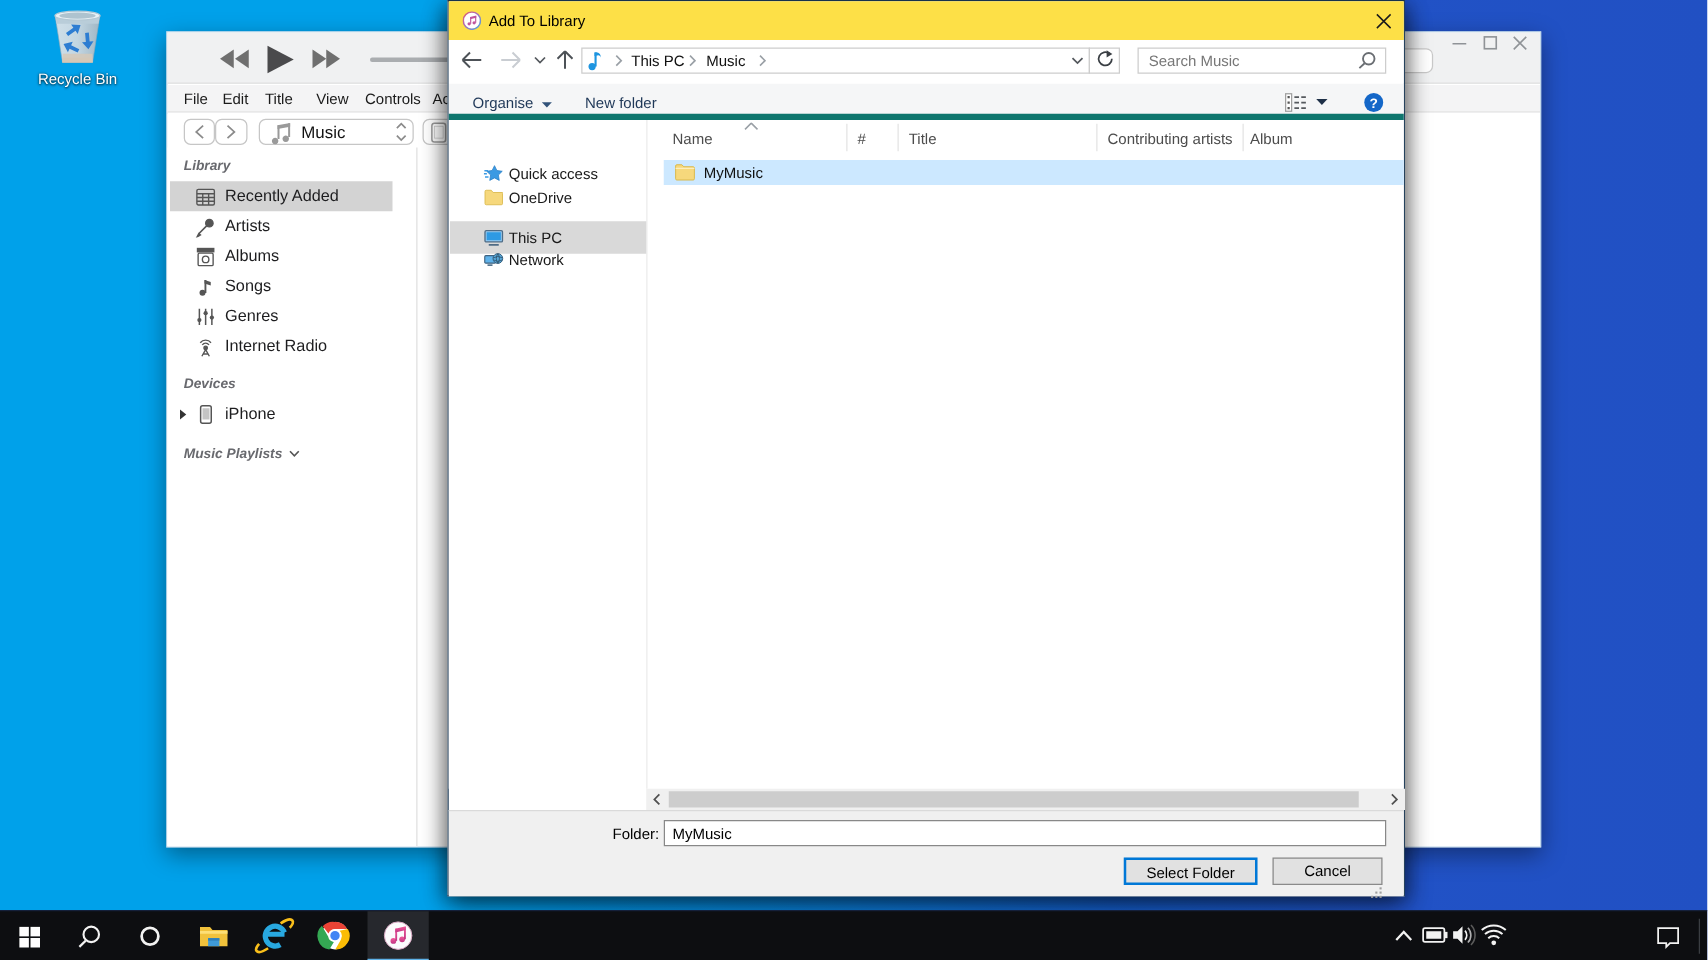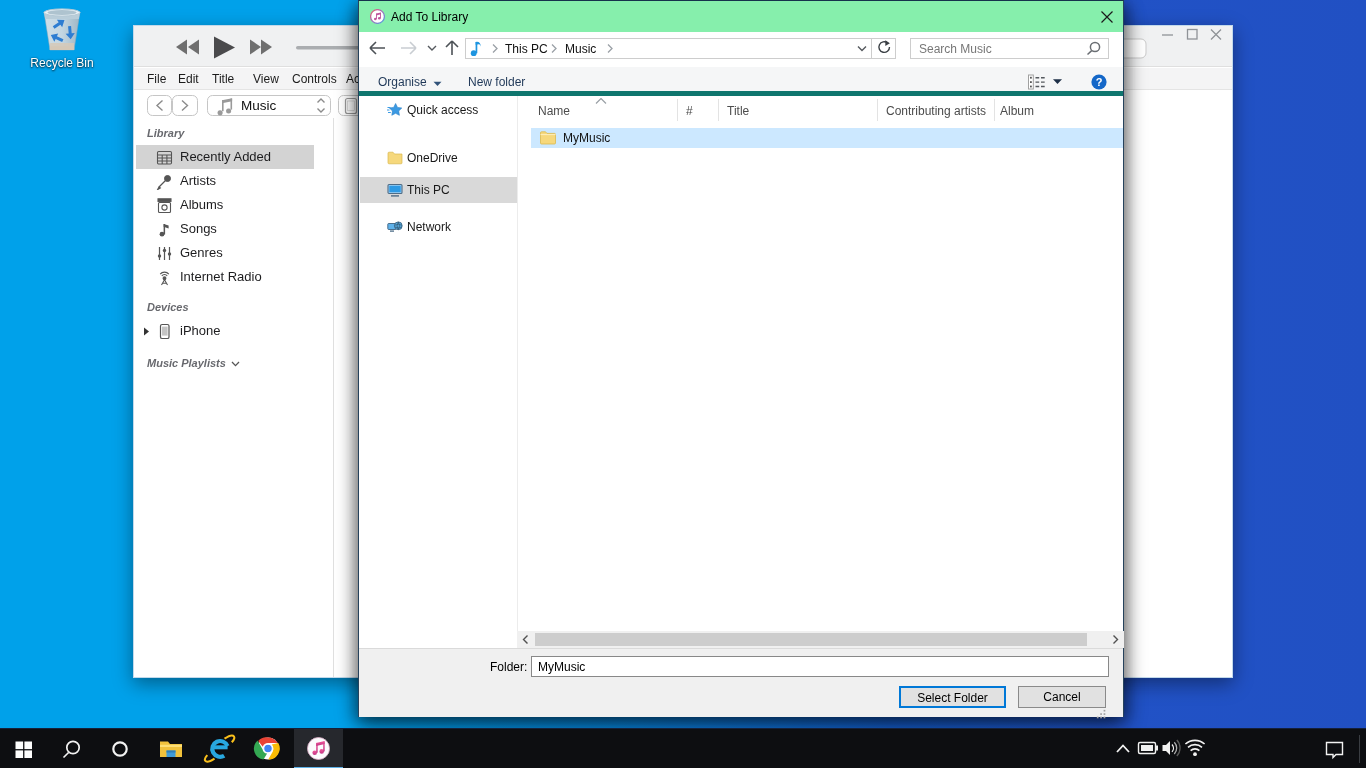--- a/index.html
+++ b/index.html
@@ -23,21 +23,21 @@
   #it-body { position:absolute; left:0; top:65px; right:0; bottom:0; background:#fff; }
   #it-side { position:absolute; left:0; top:92px; width:200px; bottom:0; background:#fff; border-right:1px solid #e0e0e0; }
   .sideitem { position:absolute; left:2px; width:178px; height:24px; font-size:13px; color:#1d1d1f; }
   .sideitem .txt { position:absolute; left:44px; top:4px; }
   .sideitem .ic { position:absolute; left:20px; top:4px; width:17px; height:17px; }
   .sidehead { position:absolute; left:13px; font-size:11px; font-weight:bold; color:#68696e;font-style:italic; }
 
   
   #dlg { left:358px; top:0; width:766px; height:717px; background:#fff;
     border:1px solid #26425c; border-top:1px solid #16324c; box-shadow:-5px 4px 14px rgba(0,0,0,.33), 5px 4px 14px rgba(0,0,0,.33), 0 10px 22px rgba(0,0,0,.28); }
-  #dlg-title { position:absolute; left:0; top:0; width:100%; height:31px; background:#86efac; }
+  #dlg-title { position:absolute; left:0; top:0; width:100%; height:31px; background:#fde047; }
   #dlg-title .cap { position:absolute; left:32px; top:9px; font-size:12px; color:#000; }
   #dlg-addr { position:absolute; left:0; top:31px; width:100%; height:35px; background:#fff; }
   #dlg-tools { position:absolute; left:0; top:66px; width:100%; height:29px; background:#f5f6f7; border-bottom:5px solid #0f766e; font-size:12px; color:#1f3858; }
   #dlg-body { position:absolute; left:0; top:95px; width:100%; height:535px; background:#fff; }
   #dlg-scroll { position:absolute; left:158px; top:630px; width:607px; height:17px; background:#f0f0f0; }
   #dlg-foot { position:absolute; left:0; top:647px; width:100%; height:69px; background:#f0f0f0; border-top:1px solid #dadada; }
   .navitem { position:absolute; left:1px; width:157px; height:26px; font-size:12px; color:#191919; }
   .navitem .txt { position:absolute; left:47px; top:6px; }
   .navitem .ic { position:absolute; left:27px; top:5px; width:16px; height:16px; }
   .hdrtxt { position:absolute; top:8px; font-size:12px; color:#4c4c4c; }
@@ -293,21 +293,21 @@
         <path d="M25 5.2 L34 5.2 L29.5 10 Z" fill="#1e3048"></path>
       </svg>
       <svg style="position:absolute;left:732px;top:7px;" width="16" height="16" viewBox="0 0 16 16">
         <circle cx="8" cy="8" r="7.6" fill="#1467c8"></circle>
         <text x="8" y="12" font-size="11" font-weight="bold" fill="#fff" text-anchor="middle">?</text>
       </svg>
     </div>
     <div id="dlg-body">
       <div style="position:absolute;left:158px;top:0;width:1px;height:535px;background:#ececec;"></div>
 
-      <div class="navitem" style="top:1px;">
+      <div class="navitem" style="top:30px;">
         <svg class="ic" viewBox="0 0 16 16">
             <path d="M8.6 1.5 L10.5 5.4 L14.8 6 L11.7 9 L12.4 13.3 L8.6 11.3 L4.8 13.3 L5.5 9 L2.4 6 L6.7 5.4 Z" fill="#3b9ae3" stroke="#2a7fc6" stroke-width=".6"></path>
             <g stroke="#3b9ae3" stroke-width="1.2">
               <path d="M0.5 5.5 H3.5 M0 8 H2.5 M1 10.5 H3.8"></path>
             </g>
           </svg>
         <span class="txt">Quick access</span>
       </div>
       <div class="navitem" style="top:49px;padding-left:32px;">
         <svg class="ic" viewBox="0 0 16 16">
@@ -316,21 +316,21 @@
         <span class="txt">OneDrive</span>
       </div>
       <div class="navitem" style="top:81px;background:#d9d9d9;">
         <svg class="ic" viewBox="0 0 16 16">
             <rect x="1" y="2.5" width="14" height="9" rx="1" fill="#9bcdf2" stroke="#4f6c86" stroke-width="1.1"></rect>
             <rect x="2.3" y="3.8" width="11.4" height="6.4" fill="#2e9ae4"></rect>
             <rect x="4" y="13.2" width="8" height="1.4" fill="#4f6c86"></rect>
           </svg>
         <span class="txt">This PC</span>
       </div>
-      <div class="navitem" style="top:118px;">
+      <div class="navitem" style="top:99px;">
         <svg class="ic" viewBox="0 0 16 16">
             <rect x="0.8" y="4.5" width="8.5" height="6" rx=".8" fill="#5fb2ea" stroke="#3f627f" stroke-width=".9"></rect>
             <rect x="3" y="11.5" width="4" height="1.2" fill="#3f627f"></rect>
             <circle cx="11.3" cy="6.8" r="3.9" fill="#57a7d8" stroke="#39607e" stroke-width=".8"></circle>
             <path d="M7.6 6.3 Q11.3 4 15 6.3 M7.8 8 Q11.3 10.2 14.8 8 M11.3 2.9 Q8.8 6.8 11.3 10.7 M11.3 2.9 Q13.8 6.8 11.3 10.7" stroke="#2c4d66" stroke-width=".6" fill="none"></path>
           </svg>
         <span class="txt">Network</span>
       </div>
 
       <span class="hdrtxt" style="left:179px;">Name</span>

